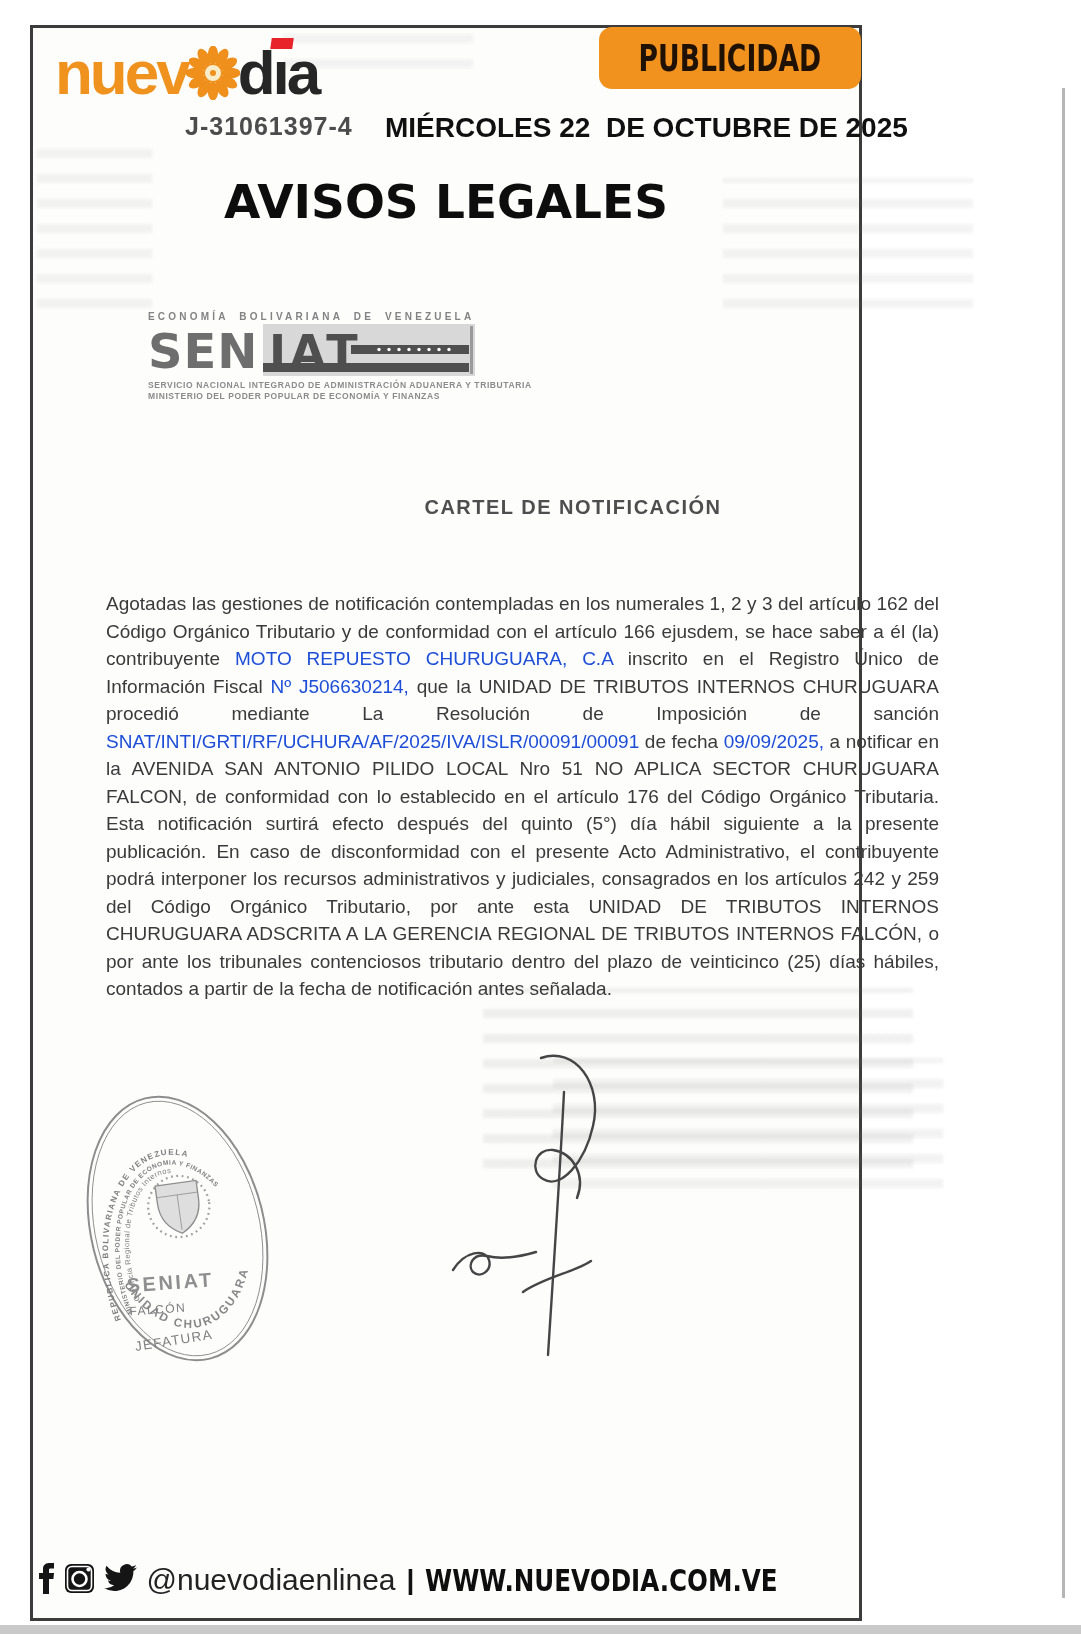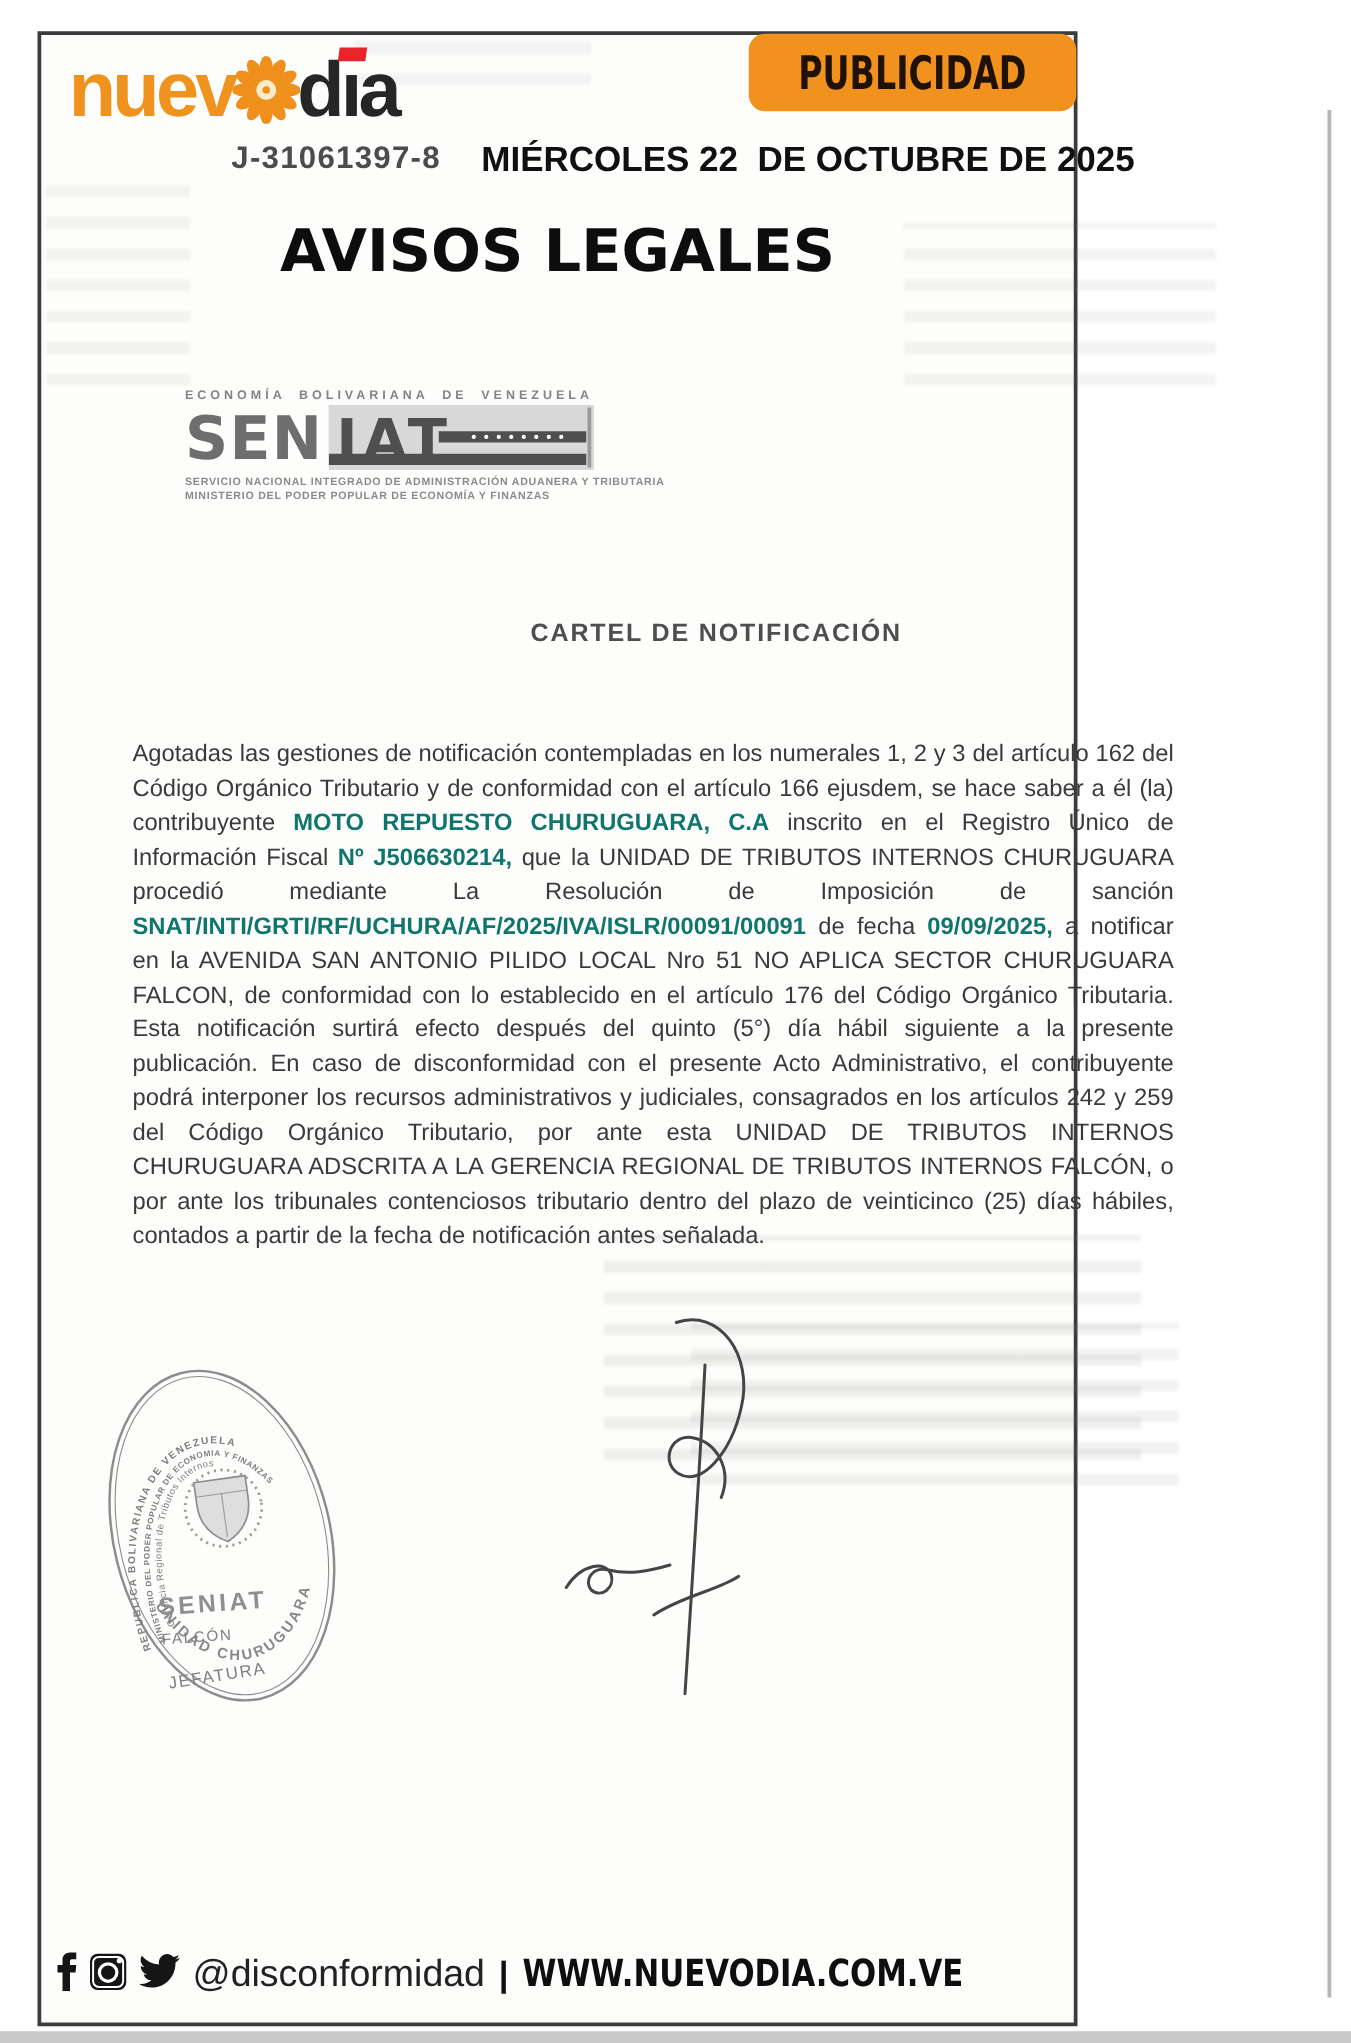--- a/index.html
+++ b/index.html
@@ -47,21 +47,21 @@
   .seniat .sub { margin-top:4px; font-size:8.5px; font-weight:bold; color:#8b8b8b;
                  letter-spacing:0.6px; line-height:11px; white-space:nowrap; }
 
   
   .cartel { position:absolute; left:80px; top:468px; width:920px; text-align:center;
             font-size:20px; font-weight:bold; letter-spacing:1.5px; color:#4e4e4e; }
 
   
   .para { position:absolute; left:73px; top:562px; width:833px; font-size:19px;
           line-height:27.5px; color:#3a3a3a; text-align:justify; }
-  .para .b { font-weight:bold; color:#0f766e; }
+  .para .b { font-weight:normal; color:#1d4ed8; }
 
   
   .signatory { position:absolute; left:135px; top:1203px; width:770px; text-align:center; color:#4a4a4a; }
   .signatory .name  { font-size:22px; font-weight:bold; letter-spacing:.5px; }
   .signatory .title { font-size:22.5px; font-weight:bold; margin-top:3px; }
   .signatory .designation { font-size:16px; font-weight:bold; margin-top:5px; color:#555;
                             letter-spacing:.3px; white-space:pre; }
 
   .stamp-svg { position:absolute; left:32px; top:1046px; }
   .signature-svg { position:absolute; left:390px; top:1022px; }
@@ -109,21 +109,21 @@
             <ellipse cx="27" cy="9" rx="5.2" ry="9.5" transform="rotate(210 27 27)"></ellipse>
             <ellipse cx="27" cy="9" rx="5.2" ry="9.5" transform="rotate(240 27 27)"></ellipse>
             <ellipse cx="27" cy="9" rx="5.2" ry="9.5" transform="rotate(270 27 27)"></ellipse>
             <ellipse cx="27" cy="9" rx="5.2" ry="9.5" transform="rotate(300 27 27)"></ellipse>
             <ellipse cx="27" cy="9" rx="5.2" ry="9.5" transform="rotate(330 27 27)"></ellipse>
           </g>
           <circle cx="27" cy="27" r="9" fill="#F8ECC9" stroke="#EF8F1C" stroke-width="2"></circle>
           <circle cx="27" cy="27" r="3" fill="#EF8F1C"></circle>
         </svg></span><span class="p2"><span>dıa</span><span class="red-accent"></span></span>
     </div>
-    <div class="rif">J-31061397-8</div>
+    <div class="rif">J-31061397-4</div>
     <div class="date">MIÉRCOLES 22  DE OCTUBRE DE 2025</div>
     <div class="publicidad">
       <span>PUBLICIDAD</span>
     </div>
 
     <div class="avisos">AVISOS LEGALES</div>
 
     <div class="seniat">
       <div class="rep">ECONOMÍA BOLIVARIANA DE VENEZUELA</div>
       <div class="row">
@@ -215,21 +215,21 @@
           <circle cx="15.5" cy="16" r="7" fill="none" stroke="#ffffff" stroke-width="2.6"></circle>
           <circle cx="24.5" cy="6.5" r="2.1" fill="#ffffff"></circle>
           <rect x="3.5" y="3.5" width="24" height="24" rx="4.5" fill="none" stroke="#ffffff" stroke-width="1.6"></rect>
         </svg>
       </span>
       <span class="icon">
         <svg width="34" height="28" viewBox="0 0 33 27">
           <path fill="#151515" d="M32 3.2c-1.2.5-2.4.9-3.7 1.1a6.4 6.4 0 0 0 2.8-3.5c-1.2.7-2.6 1.3-4.1 1.6A6.5 6.5 0 0 0 15.8 8.3 18.4 18.4 0 0 1 2.4 1.5a6.5 6.5 0 0 0 2 8.7 6.4 6.4 0 0 1-2.9-.8v.1a6.5 6.5 0 0 0 5.2 6.4c-.9.2-1.9.3-2.9.1a6.5 6.5 0 0 0 6.1 4.5A13 13 0 0 1 0 23.2 18.4 18.4 0 0 0 10 26.1c12 0 18.5-9.9 18.5-18.5v-.8A13.2 13.2 0 0 0 32 3.2z"></path>
         </svg>
       </span>
-      <span class="handle">@disconformidad</span>
+      <span class="handle">@nuevodiaenlinea</span>
       <span class="sep">|</span>
       <span class="site">WWW.NUEVODIA.COM.VE</span>
     </div>
 
   </div>
   <div class="scan-line"></div>
   <div class="bottom-strip"></div>
 </div>
 
 </body></html>

